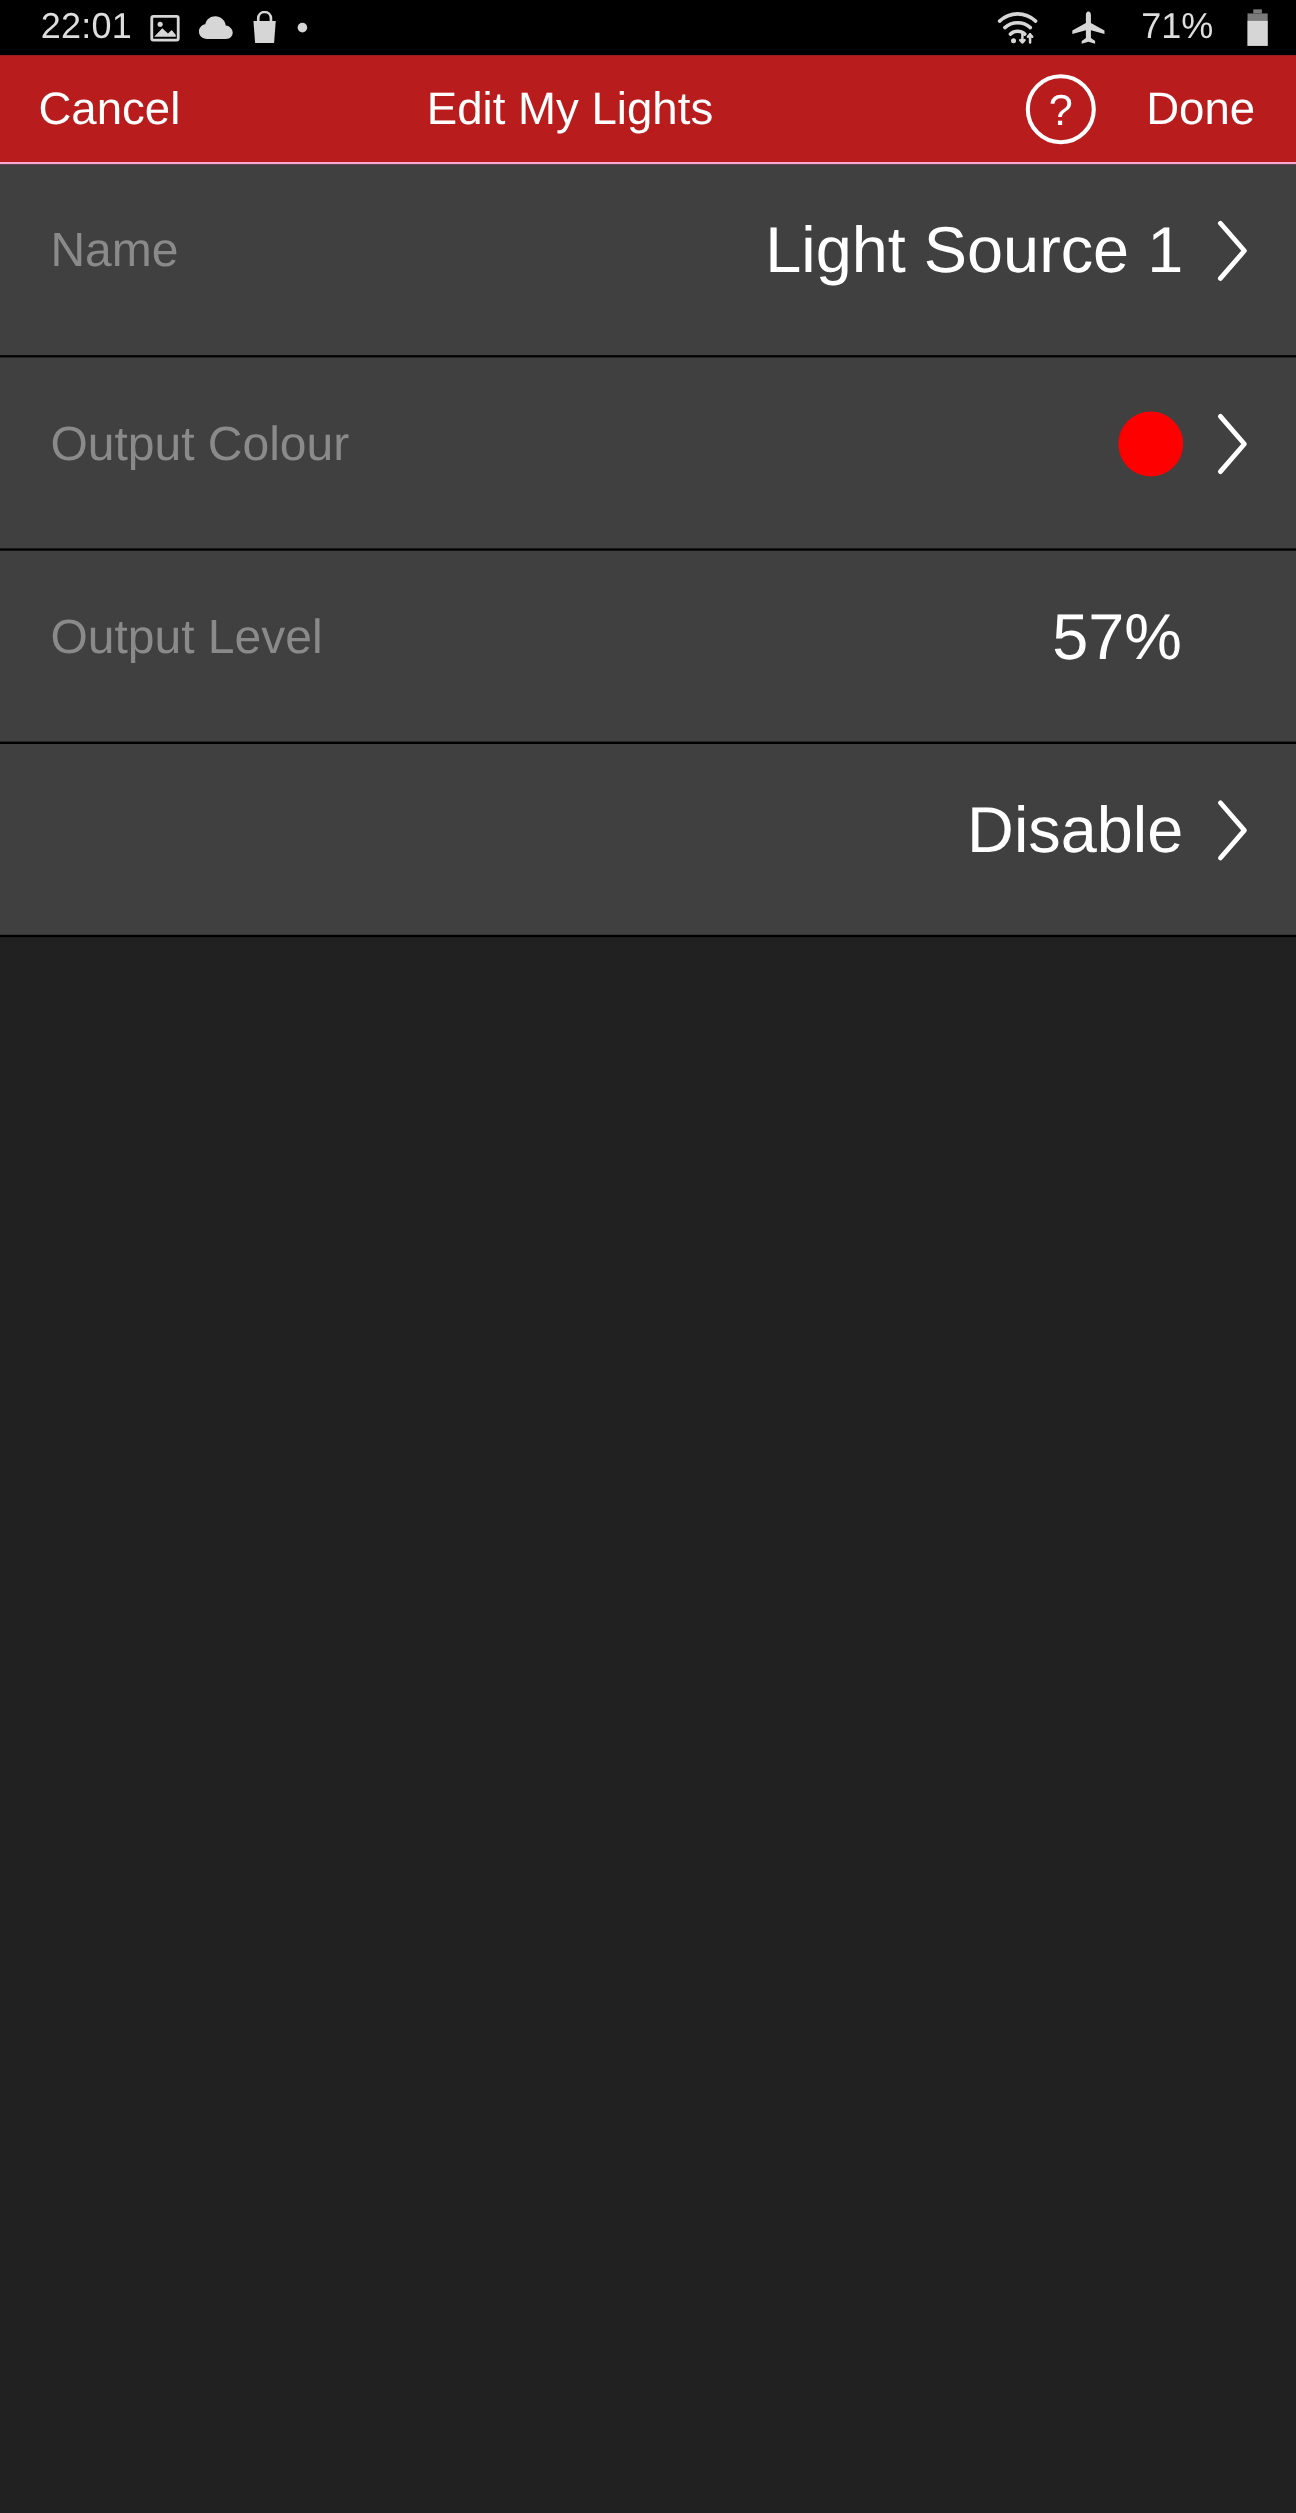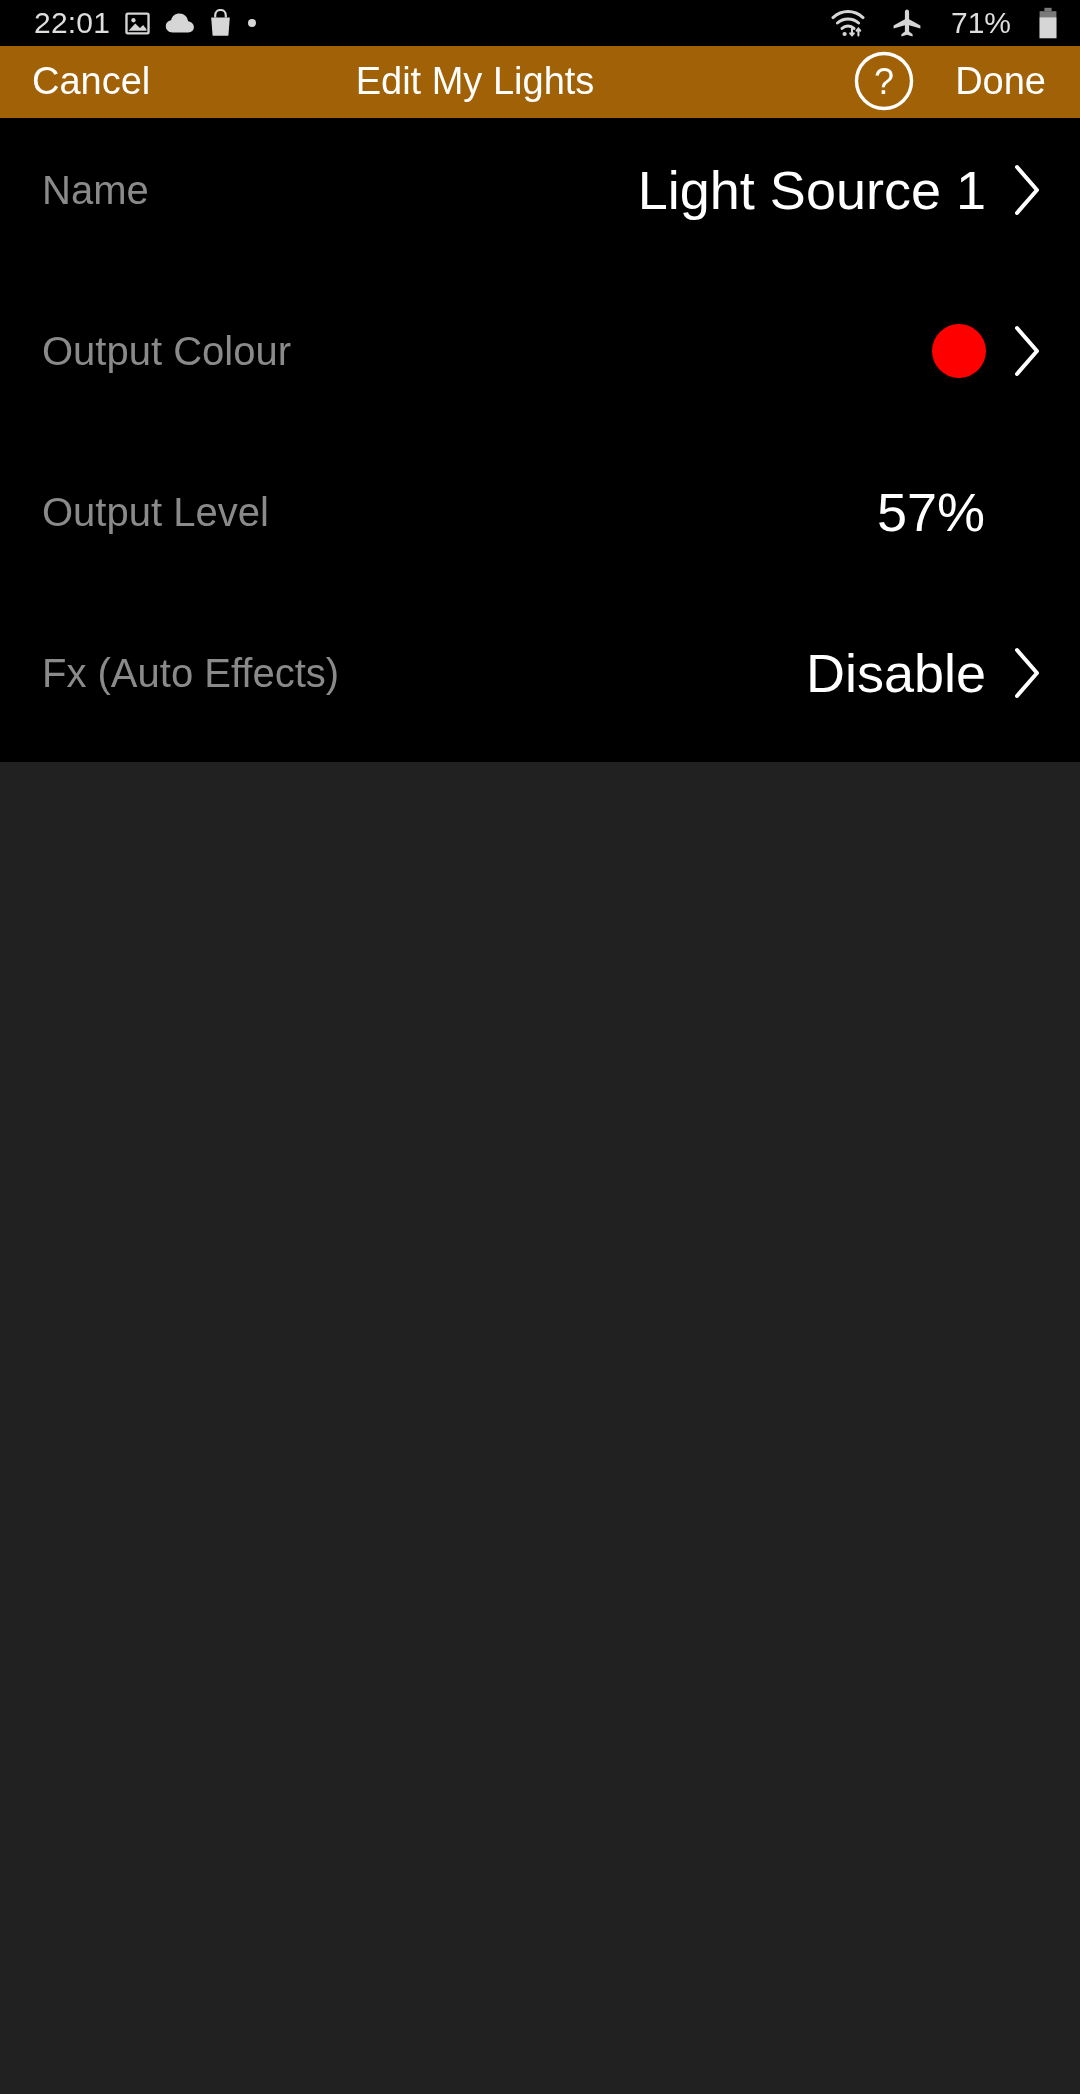--- a/index.html
+++ b/index.html
@@ -34,25 +34,25 @@
     font-size: 30px;
     color: #dedede;
     font-weight: 400;
     margin-left: 2px;
   }
   .sicon { display: flex; align-items: center; justify-content: center; }
 
   
   .nav-bar {
     position: relative;
-    height: 72px;
-    background: #a16207;
-    display: flex;
-    align-items: center;
-    border-bottom: 2px solid #a16207;
+    height: 91px;
+    background: #b91c1c;
+    display: flex;
+    align-items: center;
+    border-bottom: 2px solid #f9a8d4;
   }
   .nav-cancel {
     position: absolute;
     left: 32px;
     font-size: 38px;
     color: #ffffff;
     font-weight: 400;
     line-height: 1;
   }
   .nav-title {
@@ -86,21 +86,21 @@
   
   .list { background: #212121; }
 
   .row {
     position: relative;
     height: 161px;
     display: flex;
     align-items: center;
     padding: 0 38px 16px 42px;
     border-bottom: 2px solid #000000;
-    background: #000000;
+    background: #404040;
   }
   .row-label {
     font-size: 40px;
     color: #8a8a8a;
     font-weight: 400;
     line-height: 1;
     white-space: nowrap;
   }
   .row-right {
     margin-left: auto;
@@ -240,21 +240,20 @@
   </div>
 
   <div class="row">
     <span class="row-label">Output Level</span>
     <span class="row-right">
       <span class="row-value no-chevron">57%</span>
     </span>
   </div>
 
   <div class="row">
-    <span class="row-label">Fx (Auto Effects)</span>
     <span class="row-right">
       <span class="row-value">Disable</span>
       <span class="chevron">
         <svg width="30" height="54" viewBox="0 0 30 54">
           <path d="M5 4 L25 27 L5 50" fill="none" stroke="#ffffff" stroke-width="4" stroke-linecap="round" stroke-linejoin="round"></path>
         </svg>
       </span>
     </span>
   </div>
 

